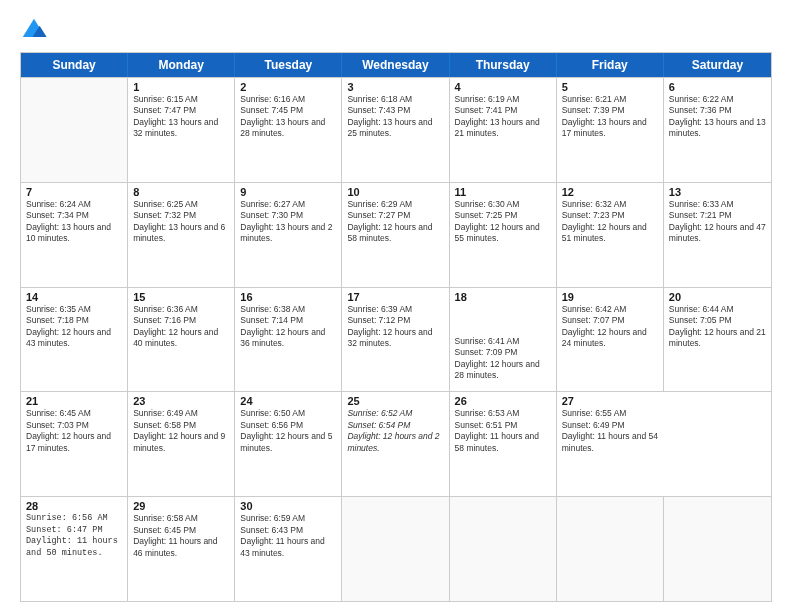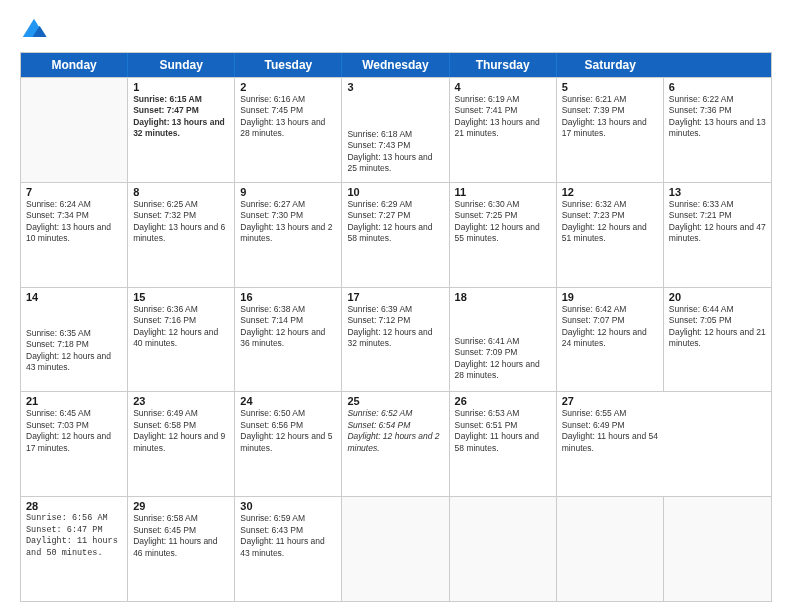--- a/index.html
+++ b/index.html
@@ -124,45 +124,46 @@
       </div>
     </div>
     <div class="title-block">
       <div class="month-title"></div>
       <div class="location"></div>
     </div>
   </div>
 
   <div class="calendar">
     <div class="cal-header">
-    <div class="cal-header-cell">Monday</div>
-        <div class="cal-header-cell">Sunday</div>
+    <div class="cal-header-cell">Sunday</div>
+        <div class="cal-header-cell">Monday</div>
         <div class="cal-header-cell">Tuesday</div>
         <div class="cal-header-cell">Wednesday</div>
         <div class="cal-header-cell">Thursday</div>
+        <div class="cal-header-cell">Friday</div>
         <div class="cal-header-cell">Saturday</div>
       </div>
     <div class="cal-body">
     <div class="cal-row">
           <div class="cal-cell empty"></div>
           <div class="cal-cell">
             <div class="day-num">1</div>
-            <div class="sun-info" style="white-space: pre-line; font-weight: bold;">Sunrise: 6:15 AM
+            <div class="sun-info" style="white-space: pre-line;">Sunrise: 6:15 AM
 Sunset: 7:47 PM
 Daylight: 13 hours and 32 minutes.</div>
           </div>
           <div class="cal-cell">
             <div class="day-num">2</div>
             <div class="sun-info" style="white-space: pre-line;">Sunrise: 6:16 AM
 Sunset: 7:45 PM
 Daylight: 13 hours and 28 minutes.</div>
           </div>
           <div class="cal-cell">
             <div class="day-num">3</div>
-            <div class="sun-info" style="white-space: pre-line; margin-top: 35px;">Sunrise: 6:18 AM
+            <div class="sun-info" style="white-space: pre-line;">Sunrise: 6:18 AM
 Sunset: 7:43 PM
 Daylight: 13 hours and 25 minutes.</div>
           </div>
           <div class="cal-cell">
             <div class="day-num">4</div>
             <div class="sun-info" style="white-space: pre-line;">Sunrise: 6:19 AM
 Sunset: 7:41 PM
 Daylight: 13 hours and 21 minutes.</div>
           </div>
           <div class="cal-cell">
@@ -218,21 +219,21 @@
           <div class="cal-cell">
             <div class="day-num">13</div>
             <div class="sun-info" style="white-space: pre-line;">Sunrise: 6:33 AM
 Sunset: 7:21 PM
 Daylight: 12 hours and 47 minutes.</div>
           </div>
         </div>
         <div class="cal-row">
           <div class="cal-cell">
             <div class="day-num">14</div>
-            <div class="sun-info" style="white-space: pre-line; margin-top: 24px;">Sunrise: 6:35 AM
+            <div class="sun-info" style="white-space: pre-line;">Sunrise: 6:35 AM
 Sunset: 7:18 PM
 Daylight: 12 hours and 43 minutes.</div>
           </div>
           <div class="cal-cell">
             <div class="day-num">15</div>
             <div class="sun-info" style="white-space: pre-line;">Sunrise: 6:36 AM
 Sunset: 7:16 PM
 Daylight: 12 hours and 40 minutes.</div>
           </div>
           <div class="cal-cell">

